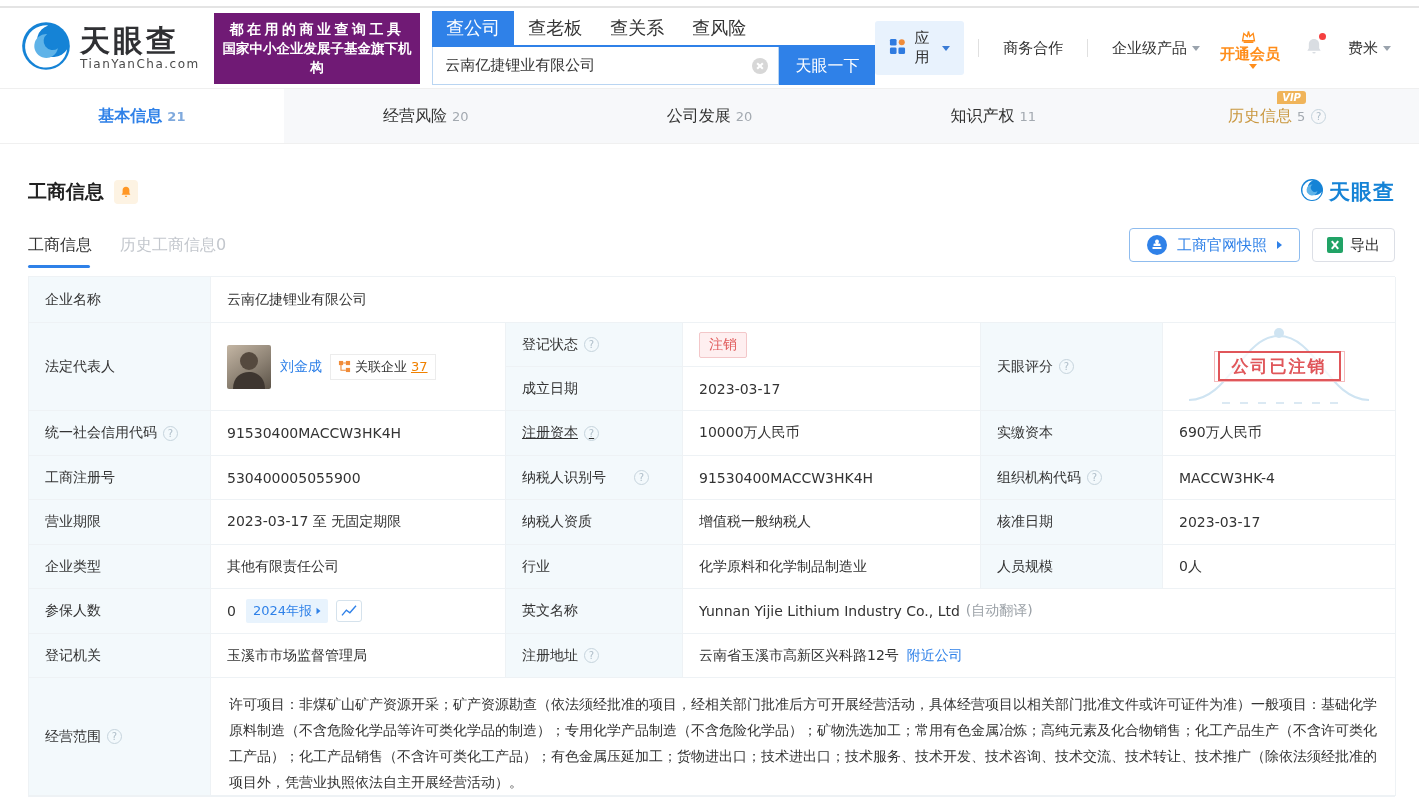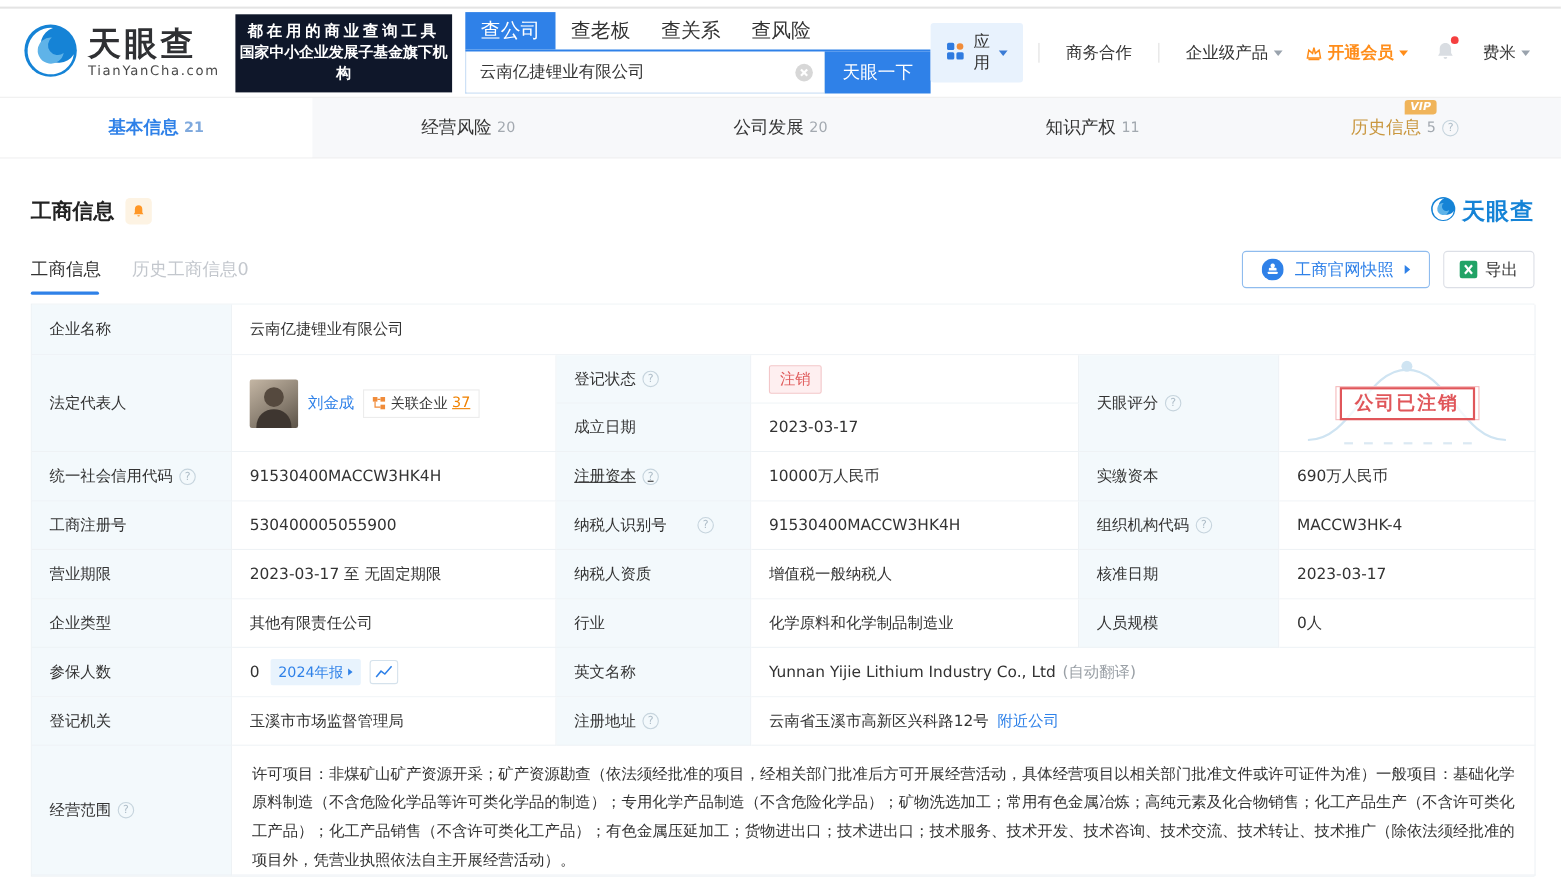--- a/index.html
+++ b/index.html
@@ -8,21 +8,21 @@
 
   
   .top-strip { height:8px; background:#fff; border-bottom:2px solid #e4e4e4; }
 
   
   .site-header { height:80px; display:flex; align-items:center; padding:0 18px 0 20px; background:#fff; }
   .logo { display:flex; align-items:center; cursor:pointer; }
   .logo-text { margin-left:8px; }
   .logo-name { font-size:30px; font-weight:bold; color:#2f3033; letter-spacing:3px; line-height:30px; display:block; }
   .logo-domain { font-size:12px; color:#4a4a4a; letter-spacing:1.5px; display:block; margin-top:1px; }
-  .promo { background:#0f172a; color:#fff; margin-left:14px; padding:7px 4px; line-height:19px; text-align:center; }
+  .promo { background:#701a75; color:#fff; margin-left:14px; padding:7px 4px; line-height:19px; text-align:center; }
   .promo-line1 { font-size:14px; font-weight:bold; letter-spacing:3.5px; display:block; }
   .promo-line2 { font-size:13.5px; font-weight:bold; display:block; }
 
   .search-block { margin-left:12px; width:452px; }
   .search-tabs { display:flex; border-bottom:2px solid #2f81e8; }
   .search-tab { font-size:18px; padding:5px 14px; cursor:pointer; color:#333; }
   .search-tab.active { background:#2f81e8; color:#fff; }
   .search-bar { display:flex; height:38px; }
   .search-input-wrap { flex:1; position:relative; border:1px solid #b9d5f2; border-top:none; display:flex; align-items:center; }
   .search-input { border:none; outline:none; width:100%; height:100%; font-size:15px; padding:0 34px 0 12px; color:#333;
@@ -35,21 +35,21 @@
 
   .header-nav { margin-left:auto; display:flex; align-items:center; font-size:15px; color:#333; }
   .app-chip { display:flex; align-items:center; background:#e8f2fd; padding:8px 10px; border-radius:3px; cursor:pointer; }
   .app-chip span { margin:0 4px; }
   .nav-divider { width:1px; height:18px; background:#e0e0e0; margin:0 14px; }
   .nav-item { margin:0 10px; cursor:pointer; display:flex; align-items:center; white-space:nowrap; }
   .caret-down { width:0; height:0; border-left:4px solid transparent; border-right:4px solid transparent;
      border-top:5px solid #9aa3ad; margin-left:5px; }
   .caret-down.blue { border-top-color:#3a7bd5; }
   .caret-down.orange { border-top-color:#ff8d1a; }
-  .vip-nav { color:#ff8d1a; font-weight:bold; }
+  .vip-nav { color:#ff8d1a; font-weight:bold;flex-direction:column; }
   .bell-wrap { position:relative; margin:0 14px; cursor:pointer; }
   .bell-dot { position:absolute; top:-3px; right:-2px; width:7px; height:7px; border-radius:50%; background:#f53f3f; }
 
   
   .main-tabs { display:flex; height:56px; background:#f7f8fa; border-top:1px solid #efefef; border-bottom:1px solid #f0f0f0; }
   .main-tab { flex:1; display:flex; align-items:center; justify-content:center; font-size:16px; cursor:pointer; color:#333; position:relative; }
   .main-tab .count { font-size:13px; color:#a3a9b0; margin-left:5px; }
   .main-tab.active { background:#fff; color:#2f81e8; font-weight:bold; }
   .main-tab.active .count { color:#7fa9dd; }
   .main-tab.gold { color:#c9973f; }

